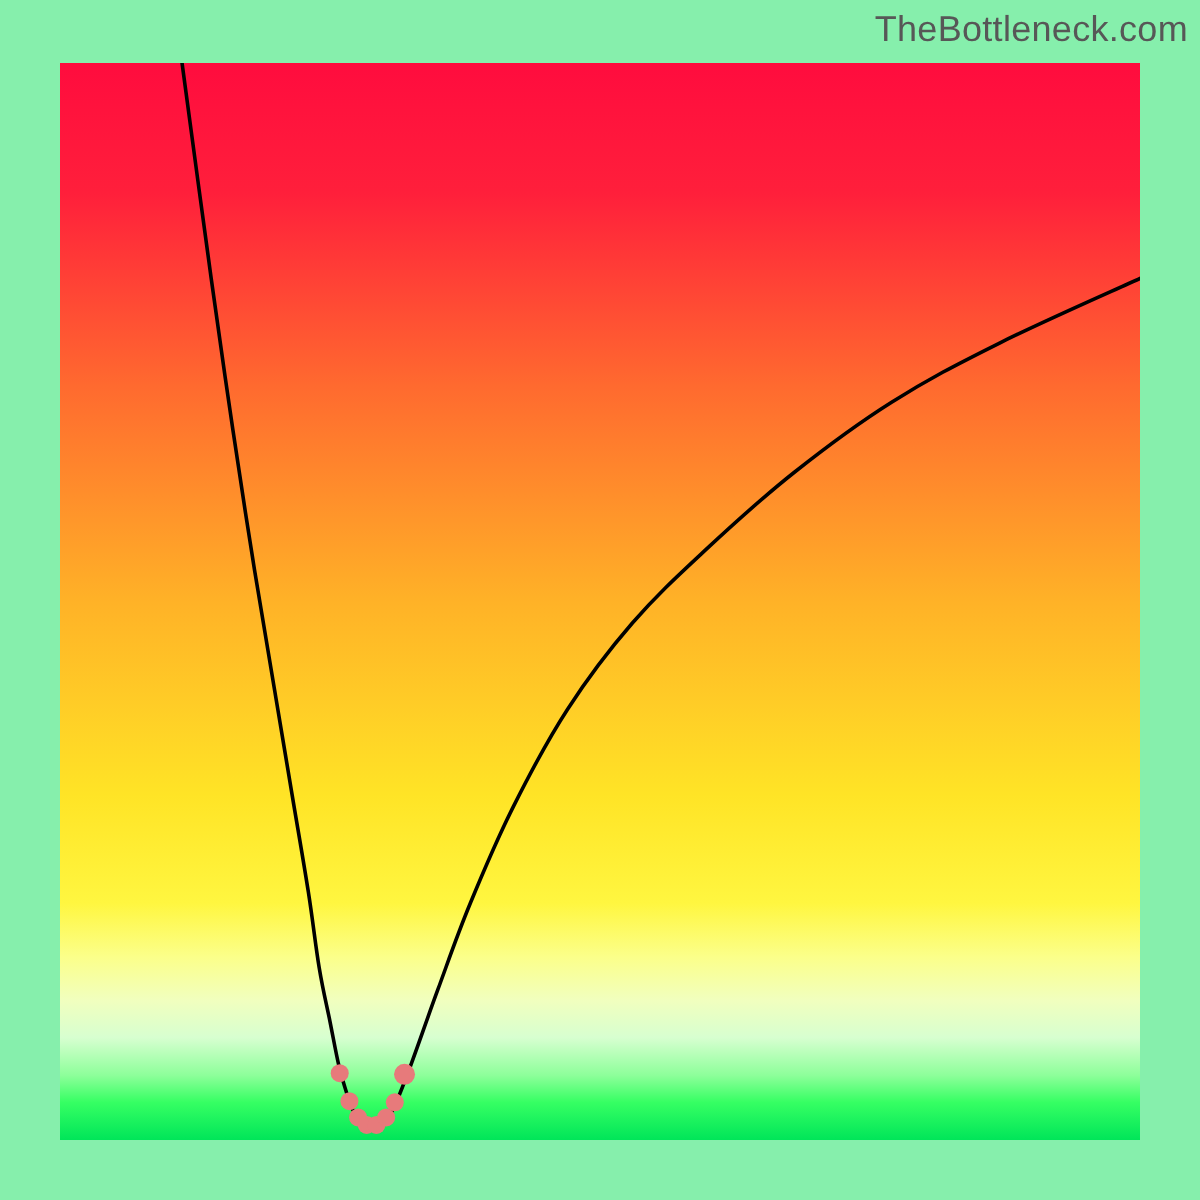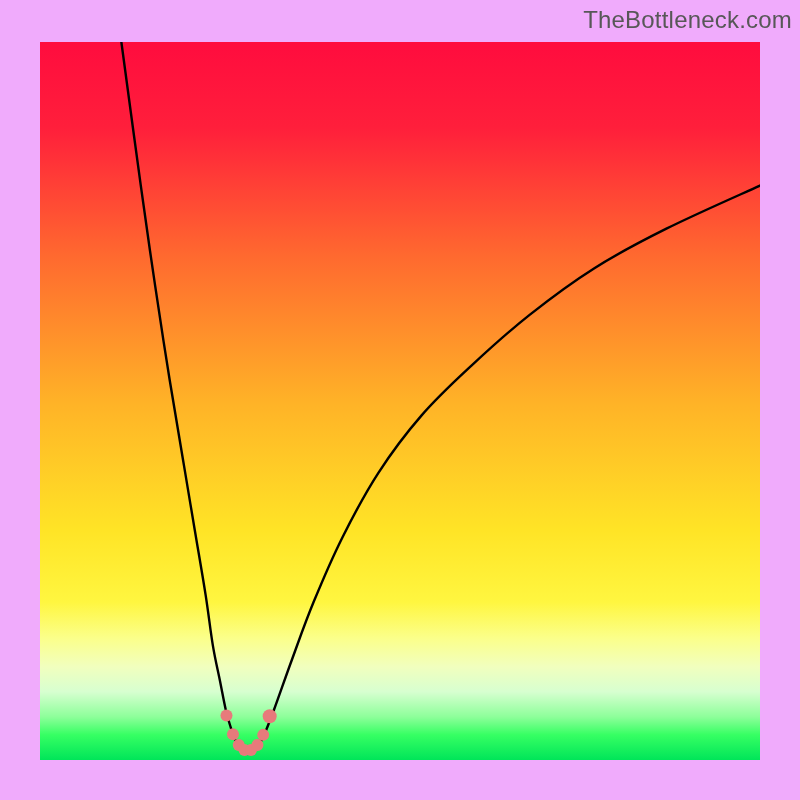--- a/index.html
+++ b/index.html
@@ -9,21 +9,21 @@
     height: 800px;
     background: #000;
     overflow: hidden;
   }
   .frame {
     position: absolute;
     left: 0;
     top: 0;
     width: 800px;
     height: 800px;
-    background: #f0abfc;
+    background: #86efac;
   }
   .plot {
     position: absolute;
     left: 40px;
     top: 42px;
     width: 720px;
     height: 718px;
     
   }
   .watermark {

